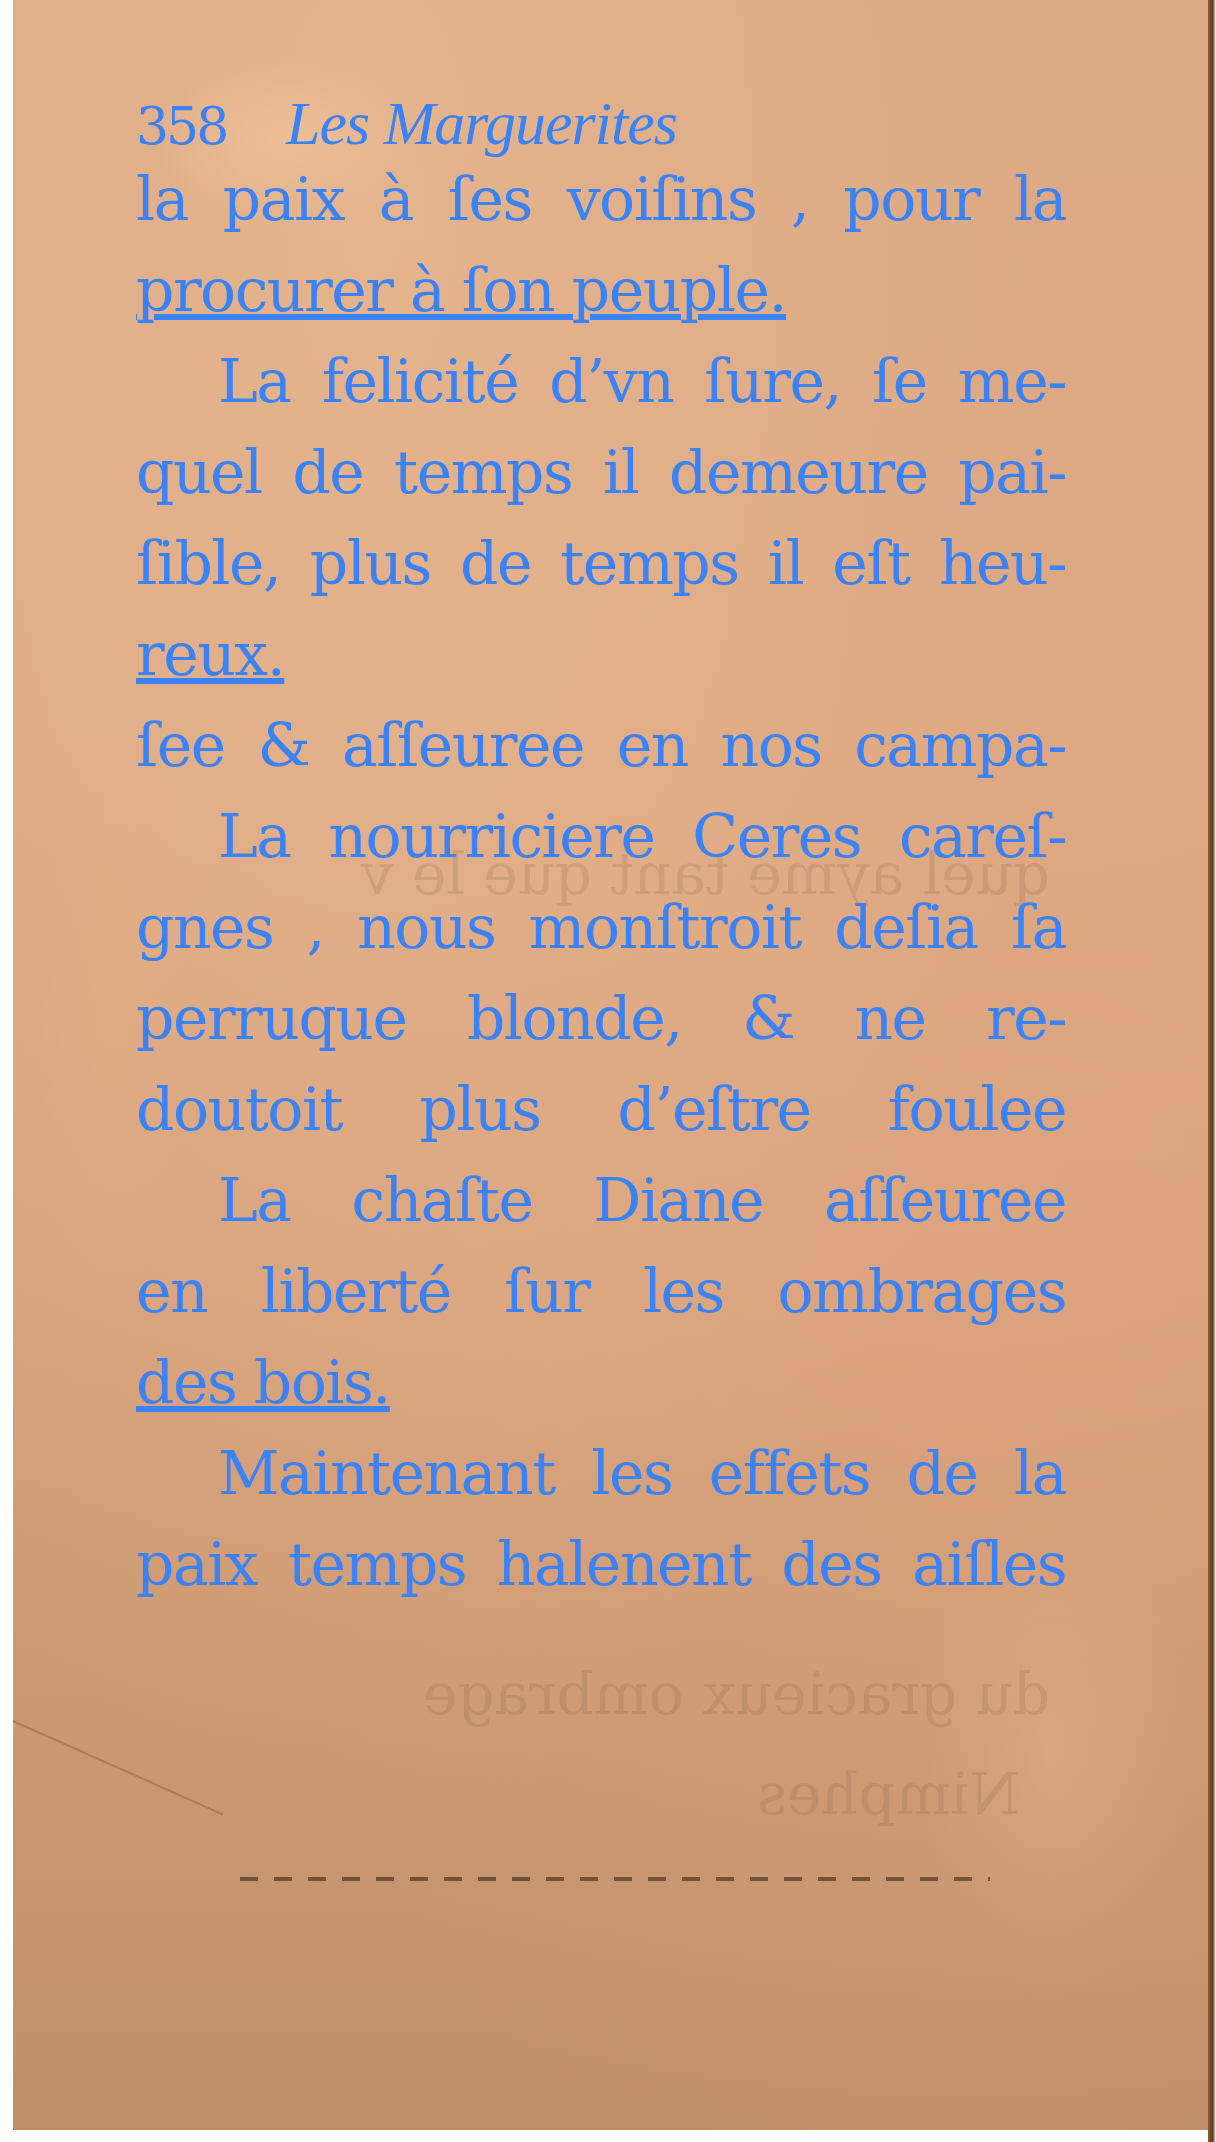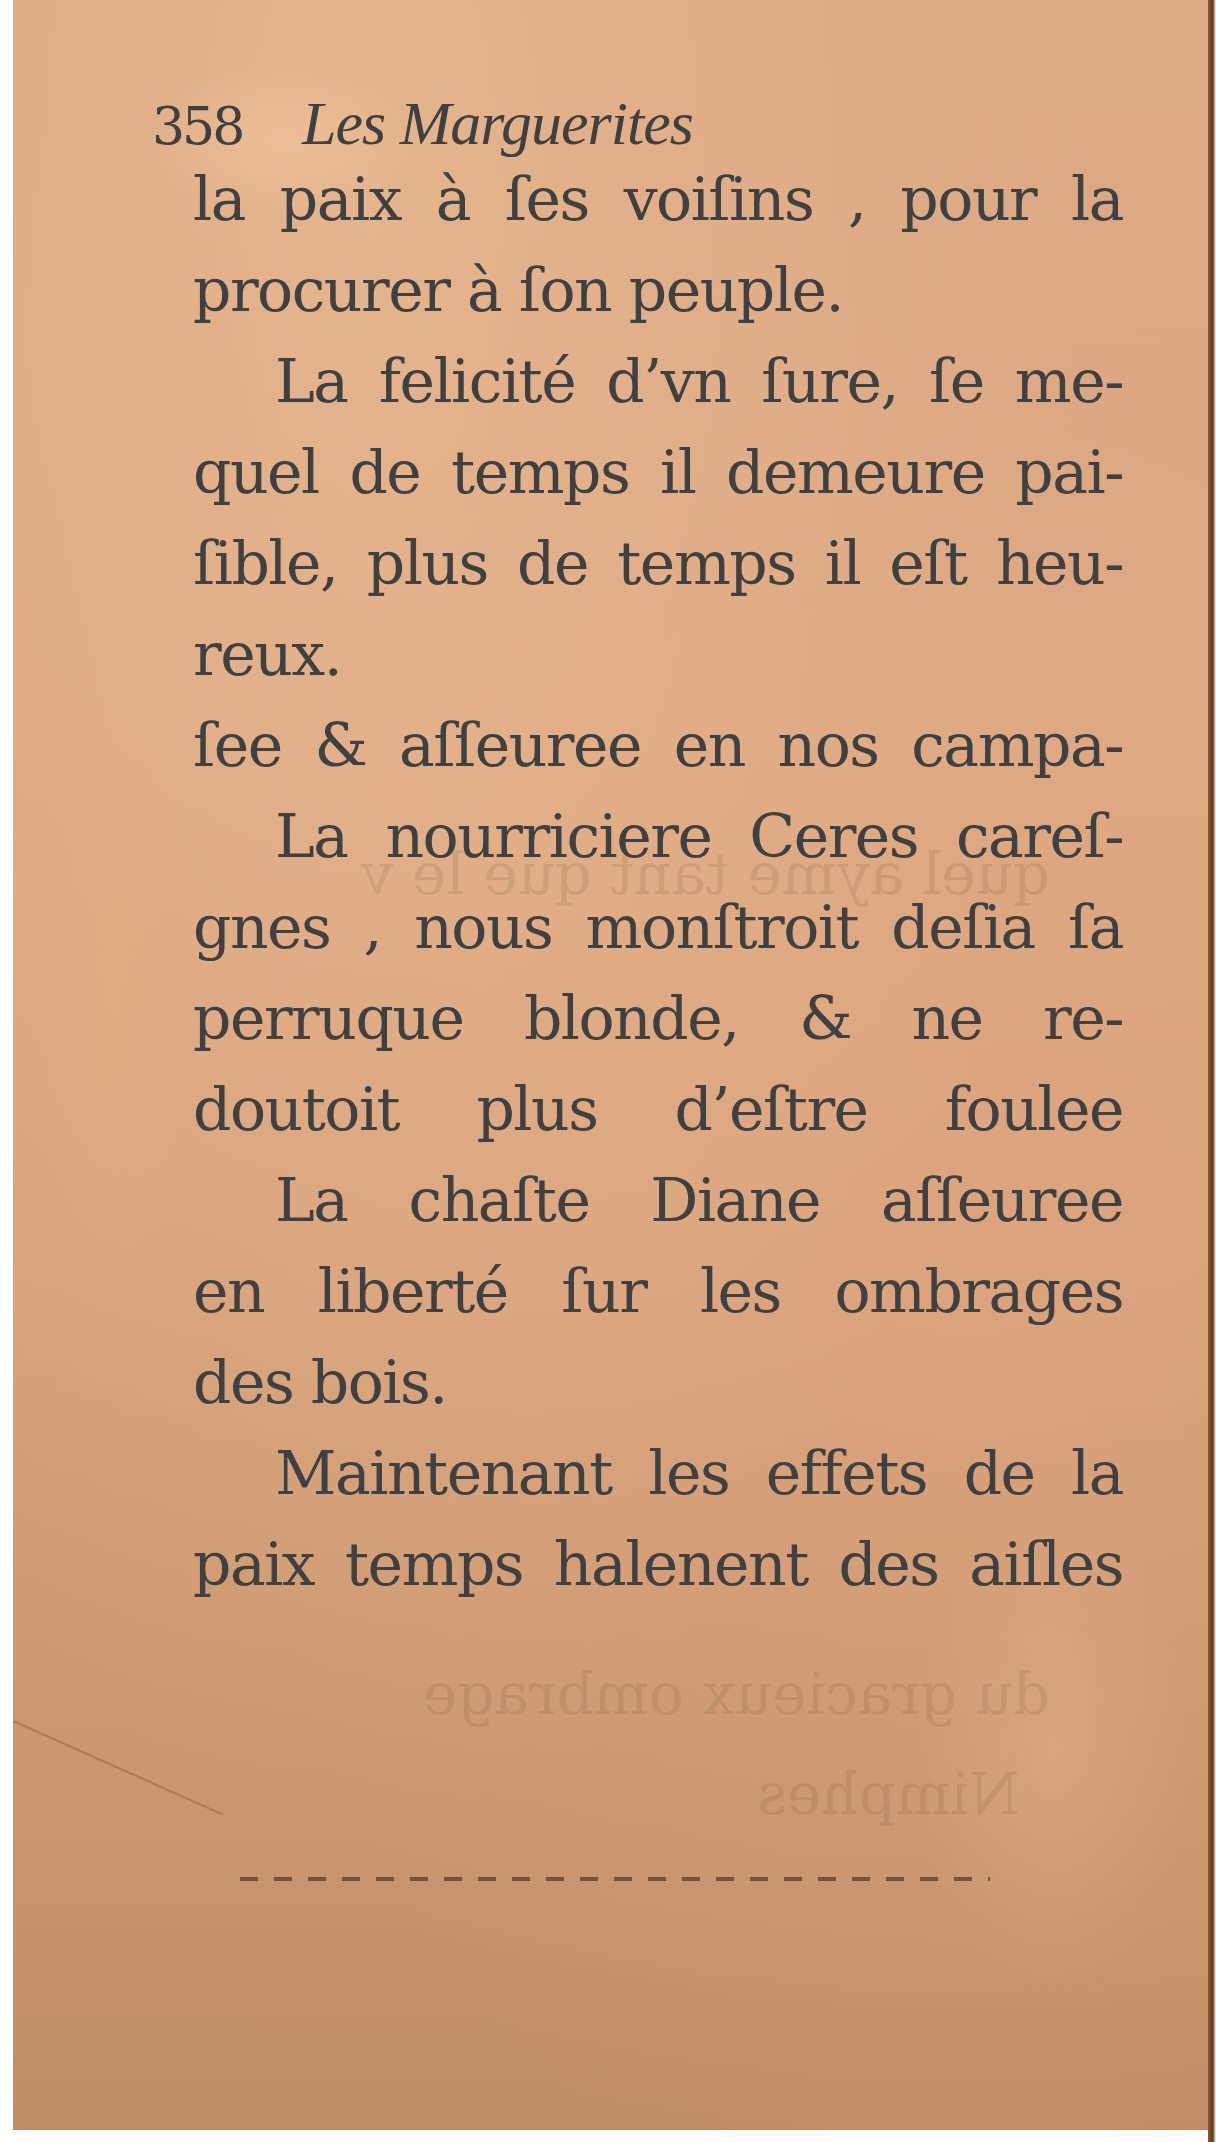--- a/index.html
+++ b/index.html
@@ -29,25 +29,25 @@
       height: 2142px;
       background: linear-gradient(90deg, #8a5a34, #5e3a1f 60%, #ffffff 100%);
     }
     .stain {
       position: absolute;
       border-radius: 50%;
       pointer-events: none;
     }
     .text-block {
       position: absolute;
-      left: 152px;
+      left: 136px;
       top: 92px;
       width: 980px;
       font-family: "DejaVu Serif", "Liberation Serif", serif;
-      color: #404040;
+      color: #3b82f6;
       font-size: 60px;
       letter-spacing: -1.5px;
     }
     .running-head {
       height: 62px;
       line-height: 62px;
       white-space: nowrap;
       font-size: 52px;
     }
     .page-number {
@@ -58,34 +58,34 @@
     .running-title {
       font-style: italic;
       font-family: "Liberation Serif", serif;
       font-size: 62px;
       letter-spacing: -1px;
     }
     .line {
       height: 91px;
       line-height: 91px;
       white-space: nowrap;
-      margin-left: 41px;
     }
     .line.justify {
       text-align: justify;
       text-align-last: justify;
       width: 930px;
     }
     .line.indent {
       padding-left: 82px;
       width: 848px;
     }
     .line.short {
       text-align: right;
       text-align-last: left;
+      text-decoration: underline;
     }
     .bleed {
       position: absolute;
       left: 150px;
       width: 900px;
       font-family: "DejaVu Serif", serif;
       color: rgba(80, 55, 40, 0.12);
       font-size: 58px;
       transform: scaleX(-1);
       white-space: nowrap;

